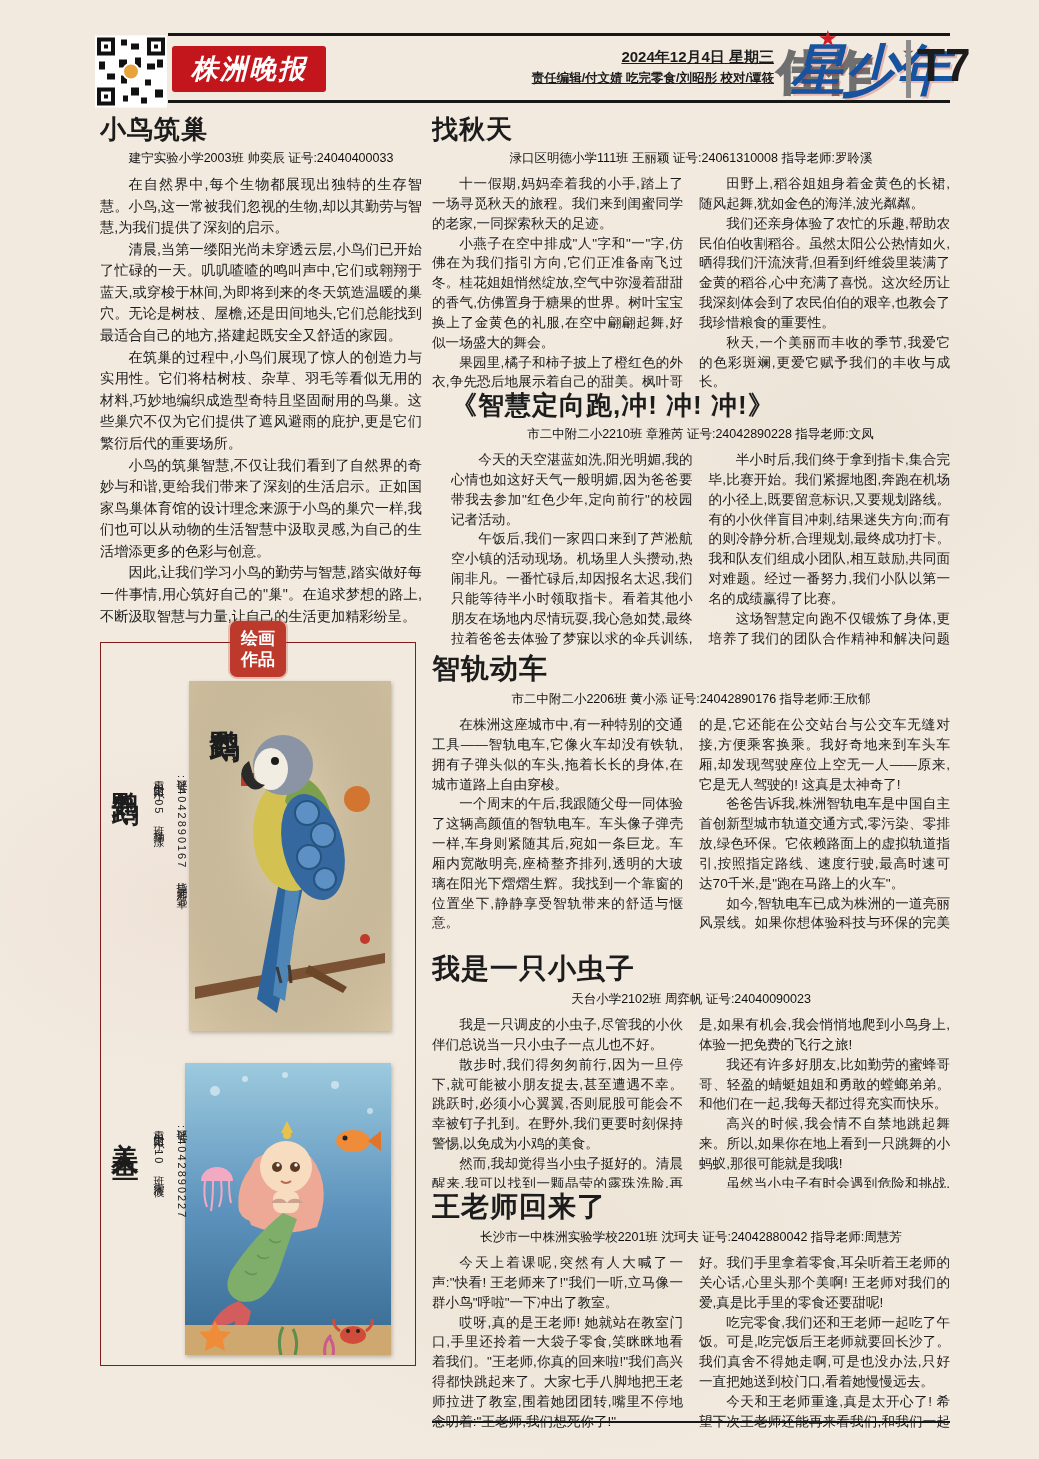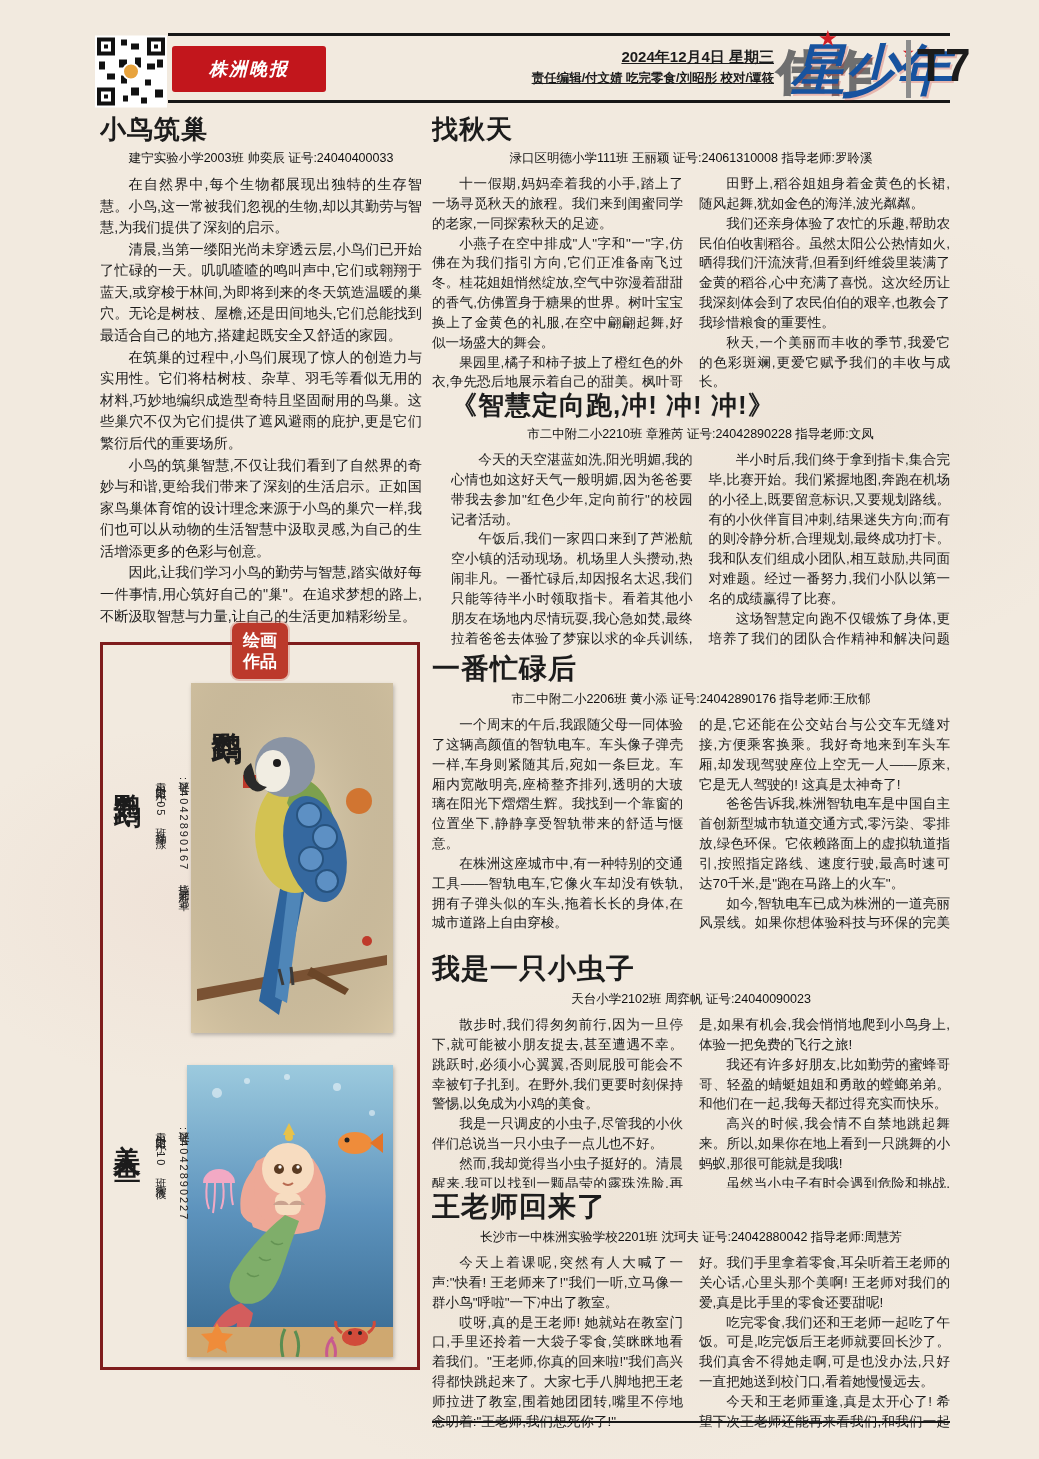--- a/index.html
+++ b/index.html
@@ -9,21 +9,21 @@
     background:
       radial-gradient(420px 300px at 18% 62%, rgba(214,160,150,.10), transparent 60%),
       radial-gradient(500px 380px at 80% 30%, rgba(190,170,150,.10), transparent 60%),
       radial-gradient(600px 420px at 55% 85%, rgba(205,185,160,.12), transparent 60%);}
   
   .rule-top{position:absolute;left:168px;top:33px;width:782px;height:3px;background:#171717;}
   .rule-head{position:absolute;left:168px;top:100px;width:782px;height:3px;background:#171717;}
   .qr{position:absolute;left:95px;top:35px;width:72px;height:73px;}
   .masthead{position:absolute;left:172px;top:46px;width:154px;height:46px;background:#c2161c;
     color:#fff;display:flex;align-items:center;justify-content:center;font-weight:900;
-    font-style:italic;font-size:18px;letter-spacing:2px;border-radius:3px;}
+    font-style:italic;font-size:27px;letter-spacing:2px;border-radius:3px;}
   .pubinfo{position:absolute;left:430px;top:46px;width:344px;text-align:right;line-height:1.5;text-decoration:underline;}
   .pub-date{font-size:15px;font-weight:700;}
   .pub-eds{font-size:12.5px;font-weight:700;}
   .jiazuo{position:absolute;left:778px;top:42px;font-size:46px;font-weight:900;
     color:#f2eadf;-webkit-text-stroke:2.5px #6f6f6f;letter-spacing:2px;z-index:2;}
   .brand{position:absolute;left:790px;top:34px;font-size:55px;font-weight:900;font-style:italic;
     color:#17539f;letter-spacing:-2px;z-index:3;text-shadow:2px 2px 0 rgba(200,30,30,.25);}
   .brand .star1,.brand .star2{position:absolute;color:#d21f26;font-style:normal;text-shadow:none;}
   .star1{font-size:22px;left:28px;top:-8px;}
   .star2{font-size:14px;left:112px;top:10px;}
@@ -36,21 +36,21 @@
   .t26{font-size:26px;} .t28{font-size:28px;}
   .a-byline{text-align:center;font-size:12.5px;margin:0 0 7px 0;color:#111;}
   .a-body{font-size:13.6px;line-height:1.46;text-align:justify;}
   .two-col{column-count:2;column-gap:16px;}
   .para{margin:0;text-indent:2em;}
   .sec{overflow:hidden;}
   .sec2{height:276px;} .sec3{height:262px;margin-left:19px;} .sec4{height:284px;} .sec5{height:238px;margin-top:16px;} .sec6{height:244px;}
   .art1-body{font-size:14.2px;line-height:1.52;}
   .rule-bottom{position:absolute;left:432px;top:1421px;width:518px;height:2px;background:#171717;}
   
-  .art-box{position:absolute;left:100px;top:642px;width:314px;height:722px;border:3px solid #7f1d1d;}
+  .art-box{position:absolute;left:100px;top:642px;width:314px;height:722px;border:1px solid #7f1d1d;}
   .art-label{position:absolute;left:50%;top:-22px;transform:translateX(-50%);width:56px;height:56px;
     background:#bc392b;color:#fff;border-radius:7px;display:flex;flex-direction:column;
     align-items:center;justify-content:center;font-weight:700;font-size:17px;line-height:1.25;
     box-shadow:0 0 0 2px rgba(188,57,43,.25);}
   .fig{position:absolute;box-shadow:1px 2px 4px rgba(0,0,0,.25);}
   .fig1{left:88px;top:38px;width:202px;height:350px;}
   .fig2{left:84px;top:420px;width:206px;height:292px;}
   .cap{position:absolute;display:flex;flex-direction:row;align-items:flex-start;gap:8px;}
   .cap1{left:6px;top:128px;height:320px;}
   .cap2{left:6px;top:478px;height:300px;}
@@ -257,37 +257,37 @@
     <div class="a-byline">市二中附二小2210班 章雅芮 证号:24042890228 指导老师:文凤</div>
     <div class="a-body two-col">
         <p class="para">今天的天空湛蓝如洗,阳光明媚,我的心情也如这好天气一般明媚,因为爸爸要带我去参加"红色少年,定向前行"的校园记者活动。</p>
         <p class="para">午饭后,我们一家四口来到了芦淞航空小镇的活动现场。机场里人头攒动,热闹非凡。一番忙碌后,却因报名太迟,我们只能等待半小时领取指卡。看着其他小朋友在场地内尽情玩耍,我心急如焚,最终拉着爸爸去体验了梦寐以求的伞兵训练,那上升时的刺激与下落时的悠然,让我兴奋不已。</p>
         <p class="para">半小时后,我们终于拿到指卡,集合完毕,比赛开始。我们紧握地图,奔跑在机场的小径上,既要留意标识,又要规划路线。有的小伙伴盲目冲刺,结果迷失方向;而有的则冷静分析,合理规划,最终成功打卡。我和队友们组成小团队,相互鼓励,共同面对难题。经过一番努力,我们小队以第一名的成绩赢得了比赛。</p>
         <p class="para">这场智慧定向跑不仅锻炼了身体,更培养了我们的团队合作精神和解决问题的能力。它让我明白,前进的道路上,既要有勇气,更要有智慧。这次经历将成为我难忘的记忆,激励我勇往直前,冷静思考。</p>
       </div>
   </div>
 
   <div class="sec sec4">
-    <h2 class="a-title t28">一番忙碌后</h2>
+    <h2 class="a-title t28">智轨动车</h2>
     <div class="a-byline">市二中附二小2206班 黄小添 证号:24042890176 指导老师:王欣郁</div>
     <div class="a-body two-col">
+        <p class="para">在株洲这座城市中,有一种特别的交通工具——智轨电车,它像火车却没有铁轨,拥有子弹头似的车头,拖着长长的身体,在城市道路上自由穿梭。</p>
         <p class="para">一个周末的午后,我跟随父母一同体验了这辆高颜值的智轨电车。车头像子弹壳一样,车身则紧随其后,宛如一条巨龙。车厢内宽敞明亮,座椅整齐排列,透明的大玻璃在阳光下熠熠生辉。我找到一个靠窗的位置坐下,静静享受智轨带来的舒适与惬意。</p>
-        <p class="para">在株洲这座城市中,有一种特别的交通工具——智轨电车,它像火车却没有铁轨,拥有子弹头似的车头,拖着长长的身体,在城市道路上自由穿梭。</p>
         <p class="para">经过弯道时,智轨电车的刹车平稳,转弯敏捷丝滑,一点儿也不颠簸。更令人惊喜的是,它还能在公交站台与公交车无缝对接,方便乘客换乘。我好奇地来到车头车厢,却发现驾驶座位上空无一人——原来,它是无人驾驶的! 这真是太神奇了!</p>
         <p class="para">爸爸告诉我,株洲智轨电车是中国自主首创新型城市轨道交通方式,零污染、零排放,绿色环保。它依赖路面上的虚拟轨道指引,按照指定路线、速度行驶,最高时速可达70千米,是"跑在马路上的火车"。</p>
         <p class="para">如今,智轨电车已成为株洲的一道亮丽风景线。如果你想体验科技与环保的完美结合,感受智轨电车的炫酷与便捷,那就赶快来株洲吧!</p>
       </div>
   </div>
 
   <div class="sec sec5">
     <h2 class="a-title t28">我是一只小虫子</h2>
     <div class="a-byline">天台小学2102班 周弈帆 证号:24040090023</div>
     <div class="a-body two-col">
+        <p class="para">我是一只调皮的小虫子,尽管我的小伙伴们总说当一只小虫子一点儿也不好。</p>
         <p class="para">散步时,我们得匆匆前行,因为一旦停下,就可能被小朋友捉去,甚至遭遇不幸。跳跃时,必须小心翼翼,否则屁股可能会不幸被钉子扎到。在野外,我们更要时刻保持警惕,以免成为小鸡的美食。</p>
-        <p class="para">我是一只调皮的小虫子,尽管我的小伙伴们总说当一只小虫子一点儿也不好。</p>
         <p class="para">然而,我却觉得当小虫子挺好的。清晨醒来,我可以找到一颗晶莹的露珠洗脸,再爬到苹果树上享受美味的苹果。更有趣的是,如果有机会,我会悄悄地爬到小鸟身上,体验一把免费的飞行之旅!</p>
         <p class="para">我还有许多好朋友,比如勤劳的蜜蜂哥哥、轻盈的蜻蜓姐姐和勇敢的螳螂弟弟。和他们在一起,我每天都过得充实而快乐。</p>
         <p class="para">高兴的时候,我会情不自禁地跳起舞来。所以,如果你在地上看到一只跳舞的小蚂蚁,那很可能就是我哦!</p>
         <p class="para">虽然当小虫子有时会遇到危险和挑战,但只要我们保持警惕、乐观向上,就能在这个奇妙的世界里找到属于自己的乐趣。</p>
       </div>
   </div>
 
   <div class="sec sec6">
     <h2 class="a-title t28">王老师回来了</h2>
     <div class="a-byline">长沙市一中株洲实验学校2201班 沈珂夫 证号:24042880042 指导老师:周慧芳</div>

